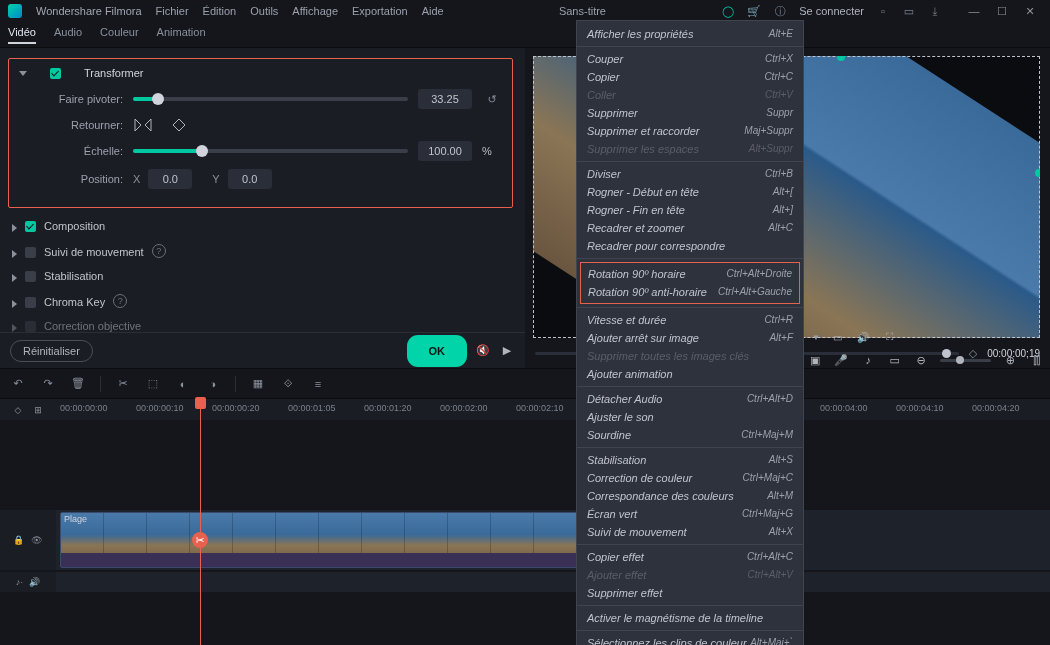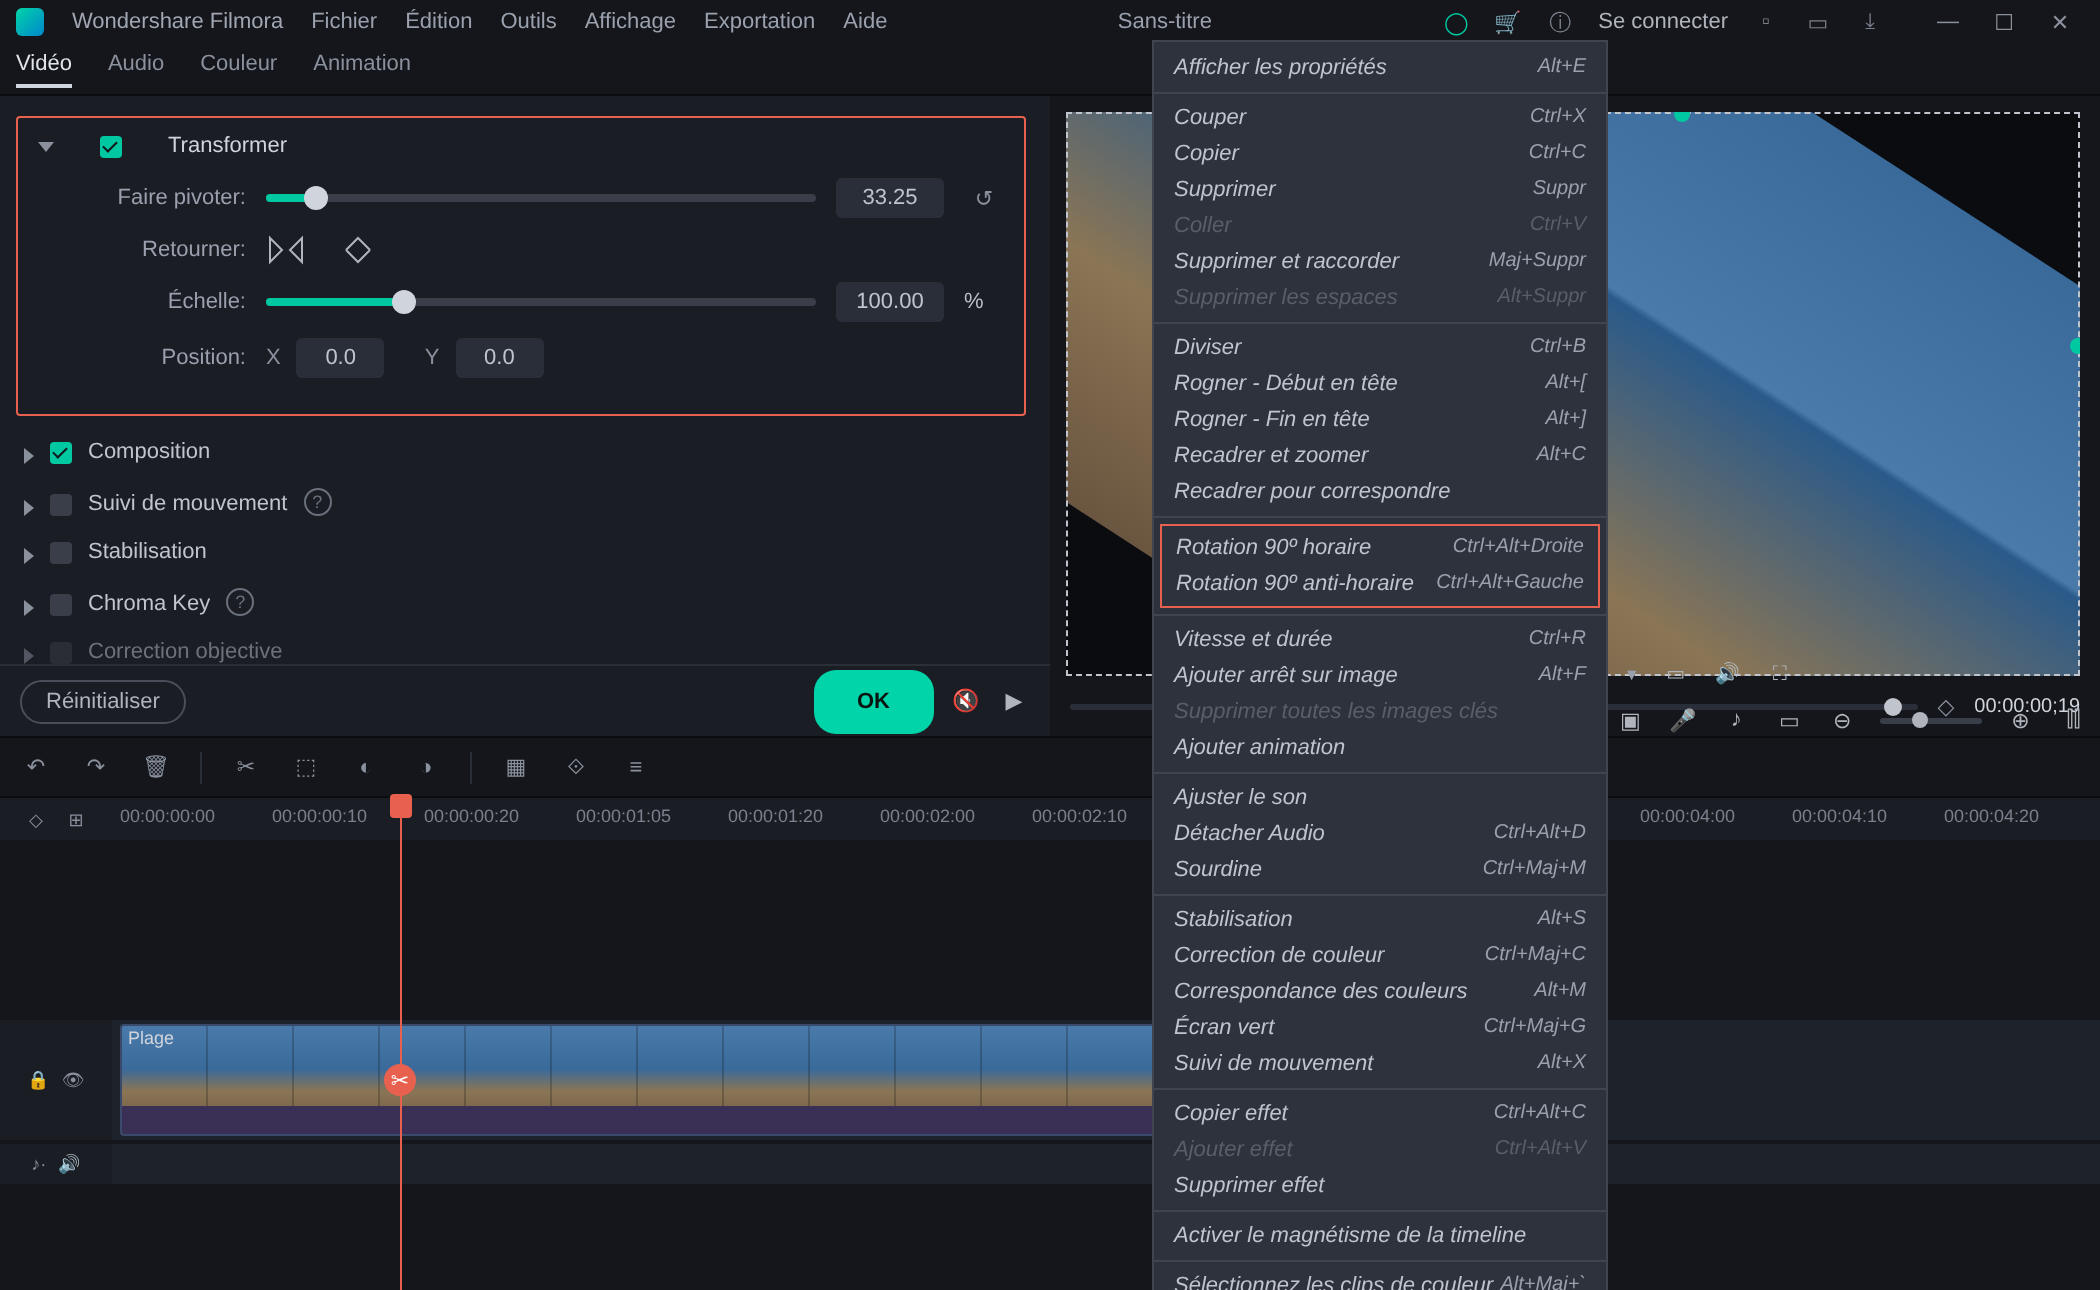--- a/index.html
+++ b/index.html
@@ -332,29 +332,29 @@
     <div class="sep"></div>
   <div id="cg2">
       <div class="ci">
         <span>Couper</span>
         <span class="sc">Ctrl+X</span>
       </div>
       <div class="ci">
         <span>Copier</span>
         <span class="sc">Ctrl+C</span>
       </div>
-      <div class="ci">
-        <span>Supprimer</span>
-        <span class="sc">Suppr</span>
-      </div>
       <div class="ci dis">
         <span>Coller</span>
         <span class="sc">Ctrl+V</span>
       </div>
       <div class="ci">
+        <span>Supprimer</span>
+        <span class="sc">Suppr</span>
+      </div>
+      <div class="ci">
         <span>Supprimer et raccorder</span>
         <span class="sc">Maj+Suppr</span>
       </div>
       <div class="ci dis">
         <span>Supprimer les espaces</span>
         <span class="sc">Alt+Suppr</span>
       </div>
     </div>
     <div class="sep"></div>
   <div id="cg3">
@@ -402,25 +402,25 @@
       <div class="ci dis">
         <span>Supprimer toutes les images clés</span>
       </div>
       <div class="ci">
         <span>Ajouter animation</span>
       </div>
     </div>
     <div class="sep"></div>
   <div id="cg5">
       <div class="ci">
-        <span>Ajuster le son</span>
-      </div>
-      <div class="ci">
         <span>Détacher Audio</span>
         <span class="sc">Ctrl+Alt+D</span>
+      </div>
+      <div class="ci">
+        <span>Ajuster le son</span>
       </div>
       <div class="ci">
         <span>Sourdine</span>
         <span class="sc">Ctrl+Maj+M</span>
       </div>
     </div>
     <div class="sep"></div>
   <div id="cg6">
       <div class="ci">
         <span>Stabilisation</span>

